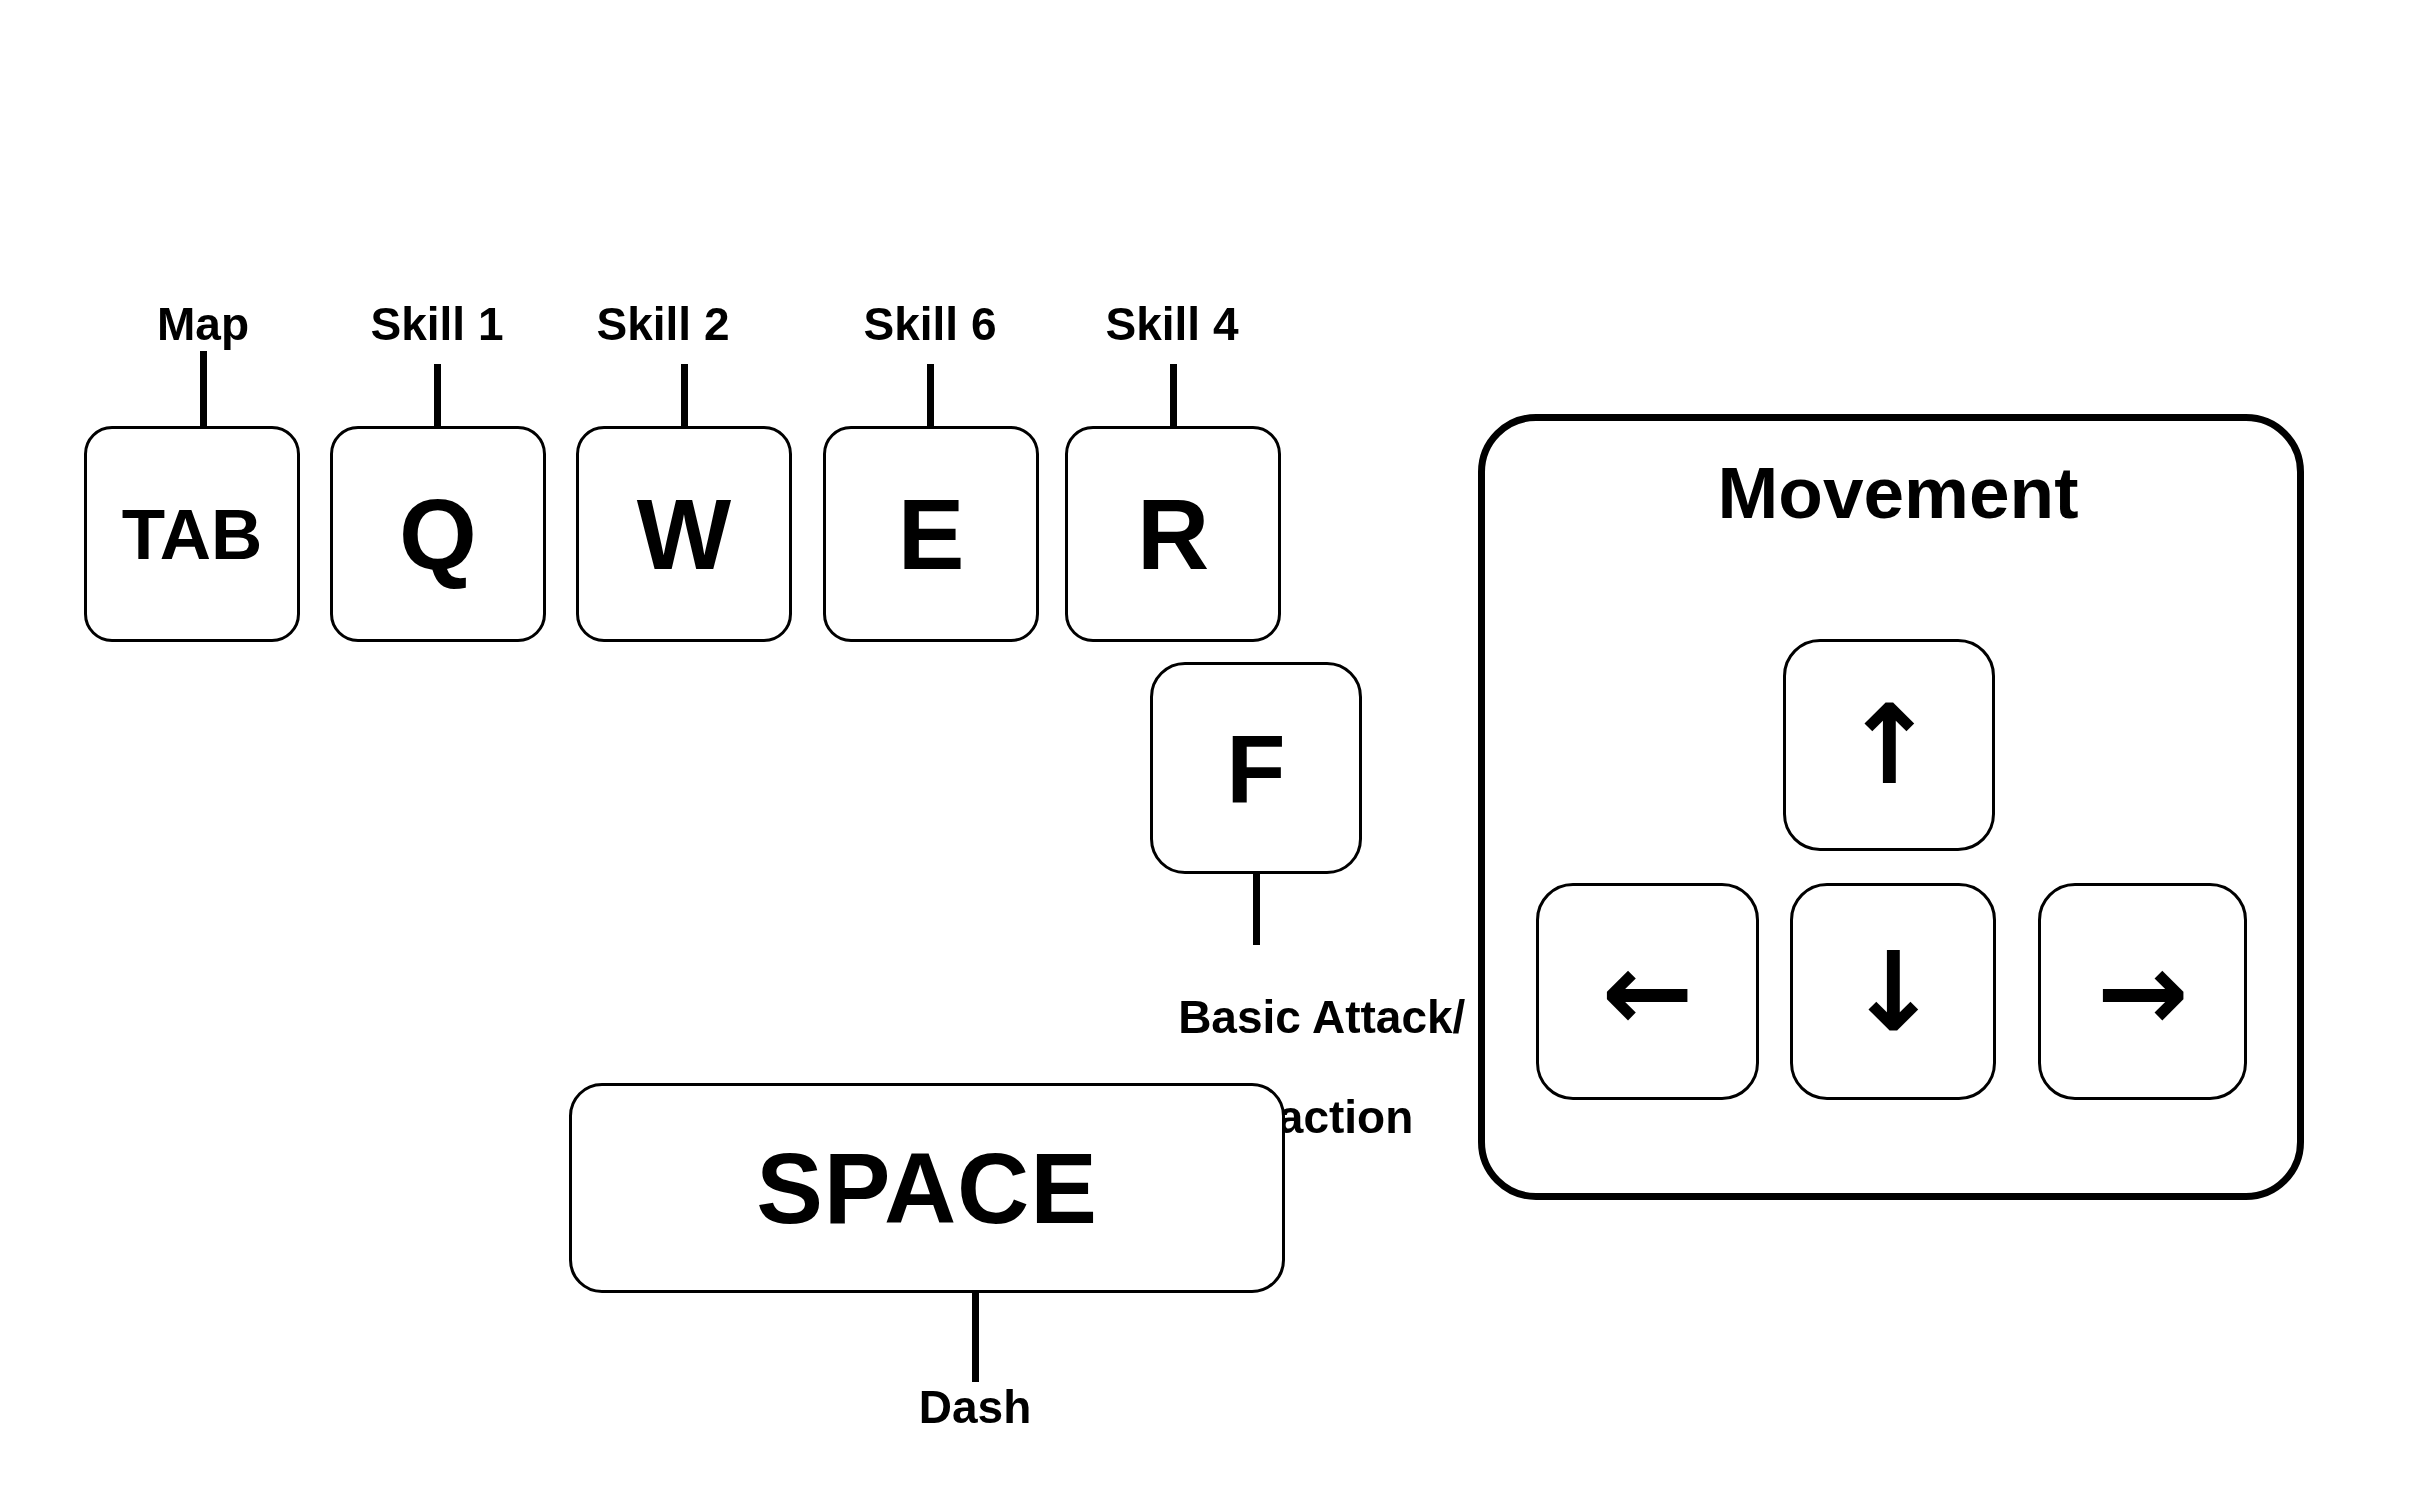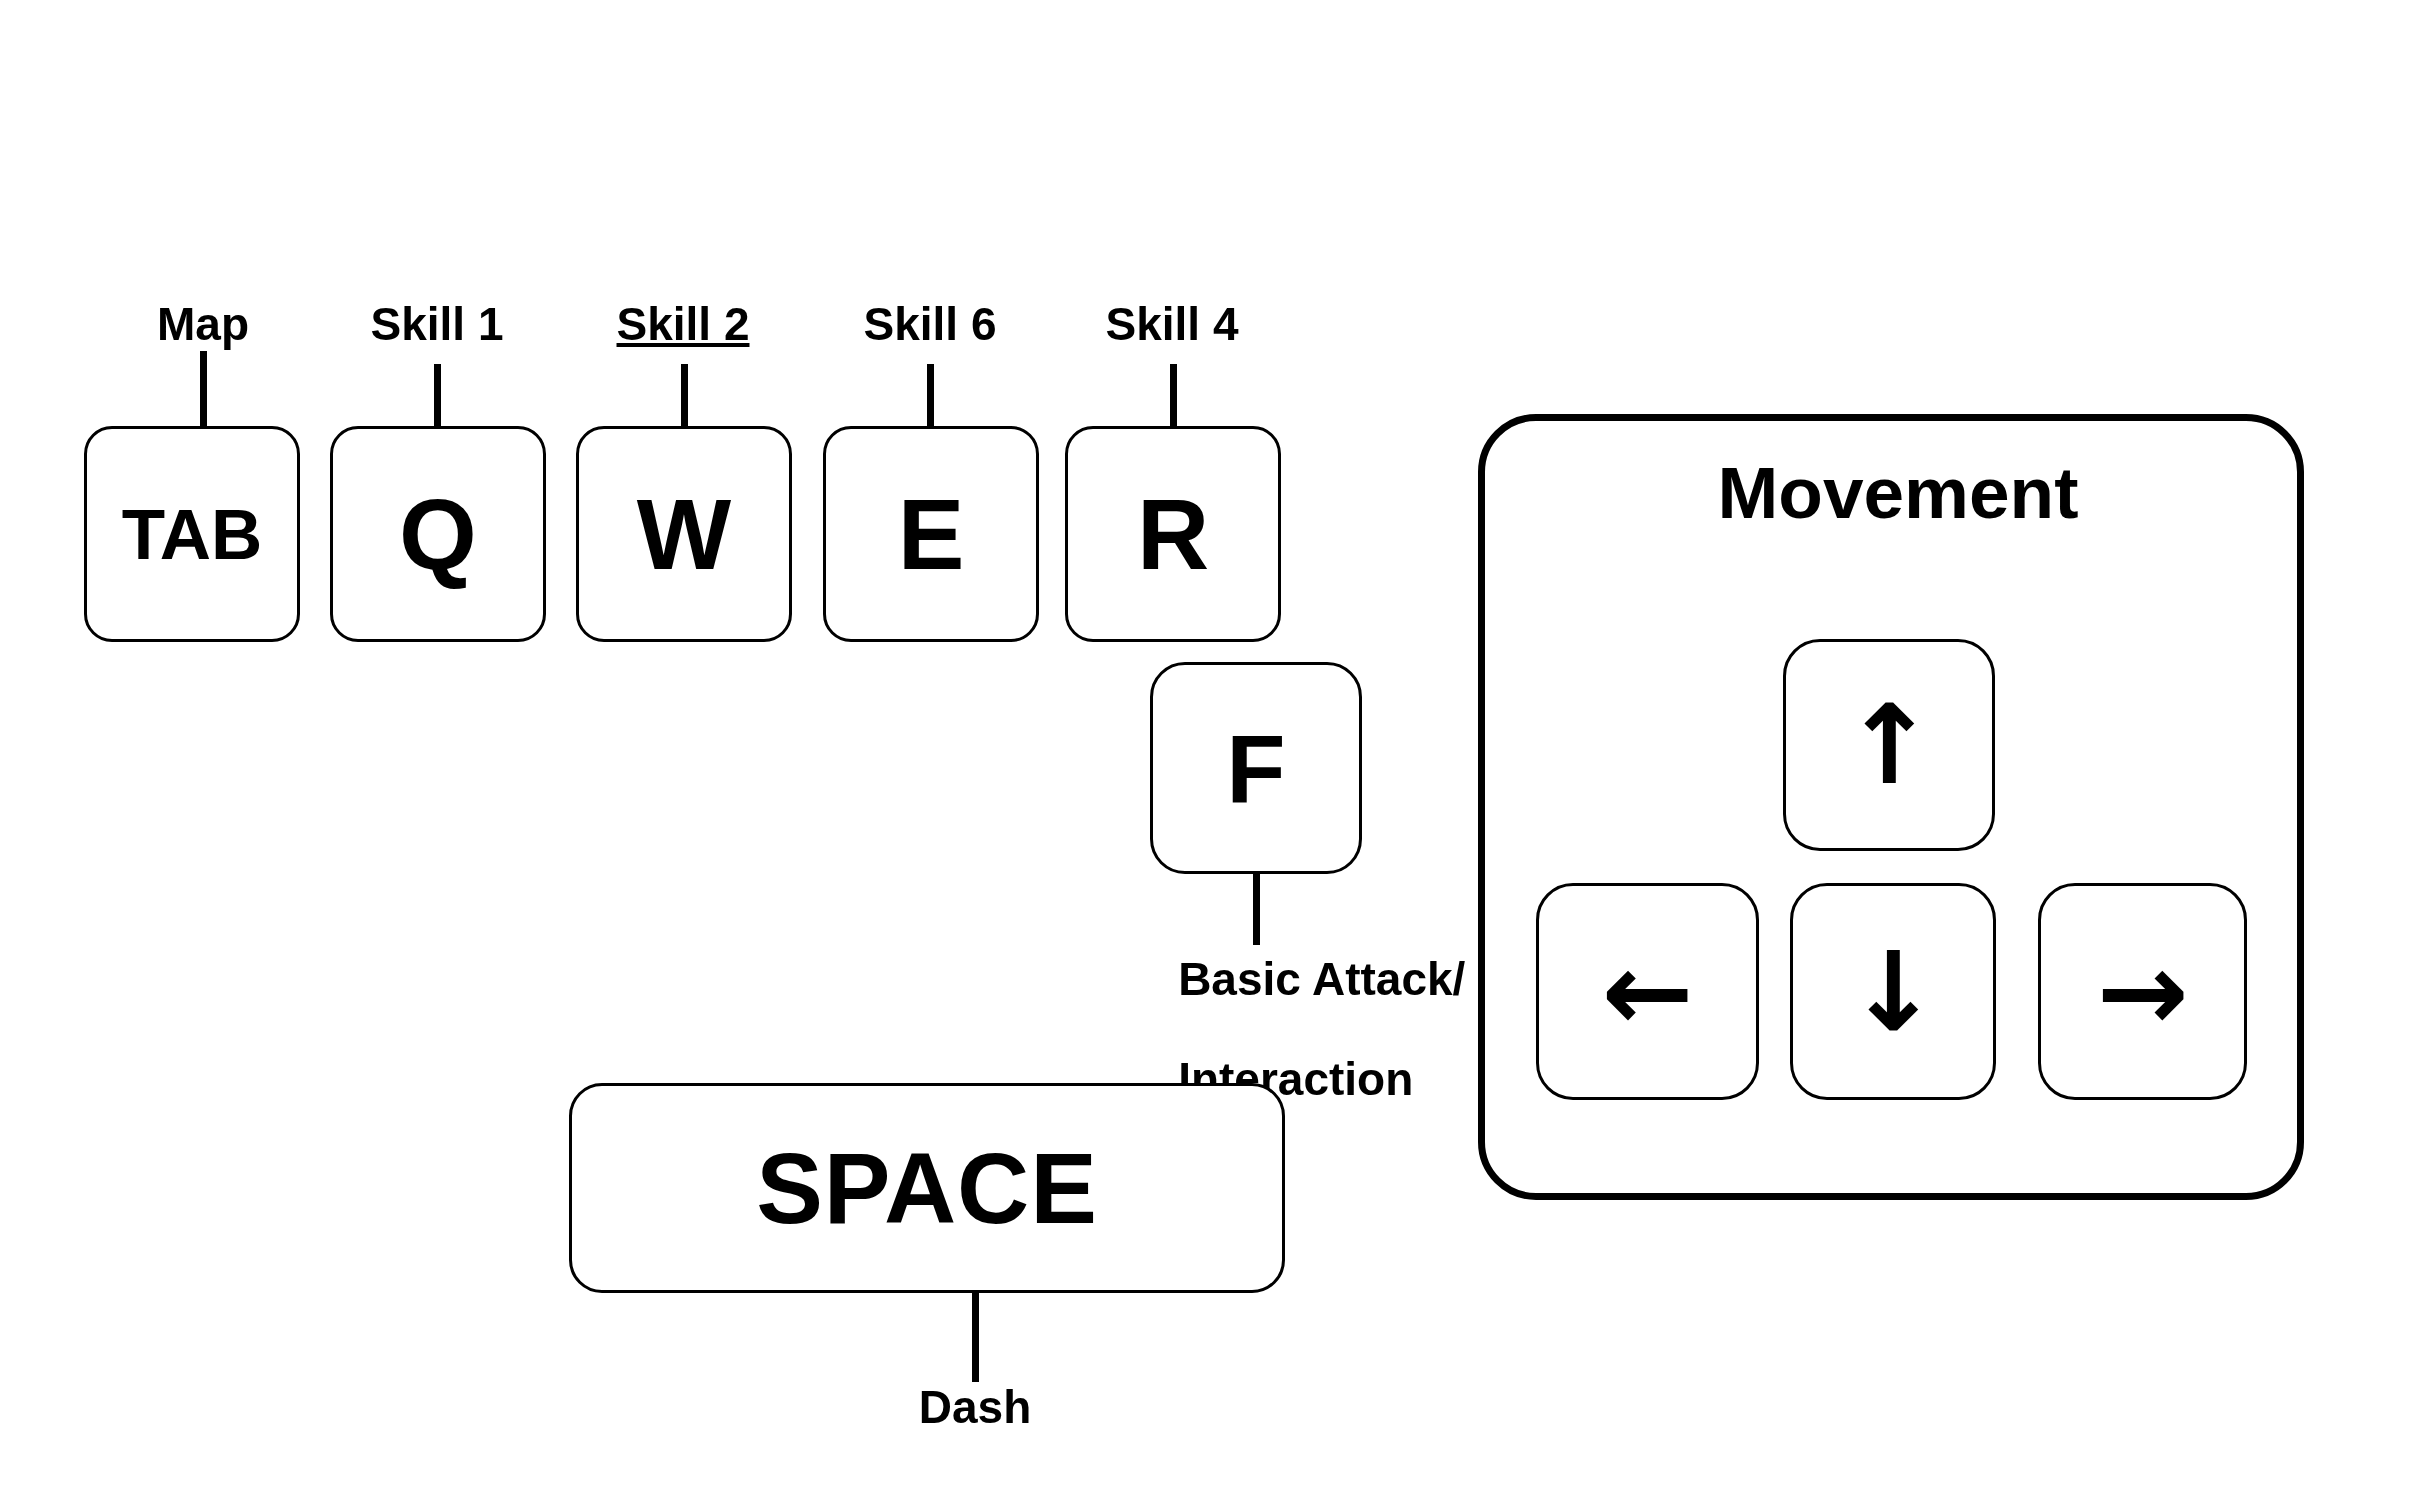--- a/index.html
+++ b/index.html
@@ -156,21 +156,21 @@
   <div class="key key-row1 narrow-cap" style="left:84px;">
     <span class="cap">TAB</span>
   </div>
 
   <div class="callout-label center" style="left:437px; top:299px;">Skill 1</div>
   <div class="connector" style="left:434px; top:364px; height:63px;"></div>
   <div class="key key-row1" style="left:330px;">
     <span class="cap">Q</span>
   </div>
 
-  <div class="callout-label center" style="left:683px; top:299px;text-decoration:underline;">Skill 2</div>
+  <div class="callout-label center" style="left:663px; top:299px;">Skill 2</div>
   <div class="connector" style="left:681px; top:364px; height:63px;"></div>
   <div class="key key-row1" style="left:576px;">
     <span class="cap">W</span>
   </div>
 
   <div class="callout-label center" style="left:930px; top:299px;">Skill 6</div>
   <div class="connector" style="left:927px; top:364px; height:63px;"></div>
   <div class="key key-row1" style="left:823px;">
     <span class="cap">E</span>
   </div>
@@ -178,21 +178,21 @@
   <div class="callout-label center" style="left:1172px; top:299px;">Skill 4</div>
   <div class="connector" style="left:1170px; top:364px; height:63px;"></div>
   <div class="key key-row1" style="left:1065px;">
     <span class="cap">R</span>
   </div>
 
   <div class="key" id="key-f">
     <span class="cap">F</span>
   </div>
   <div class="connector" style="left:1253px; top:872px; height:73px;"></div>
-  <div class="callout-label" style="left:1127px; top:904px;">
+  <div class="callout-label" style="left:1127px; top:942px;">
     <span>Basic Attack/</span><br>
     <span>Interaction</span>
   </div>
 
   <div class="key" id="key-space">
     <span class="cap">SPACE</span>
   </div>
   <div class="connector" style="left:972px; top:1293px; height:89px;"></div>
   <div class="callout-label center" style="left:975px; top:1382px;">Dash</div>
 

